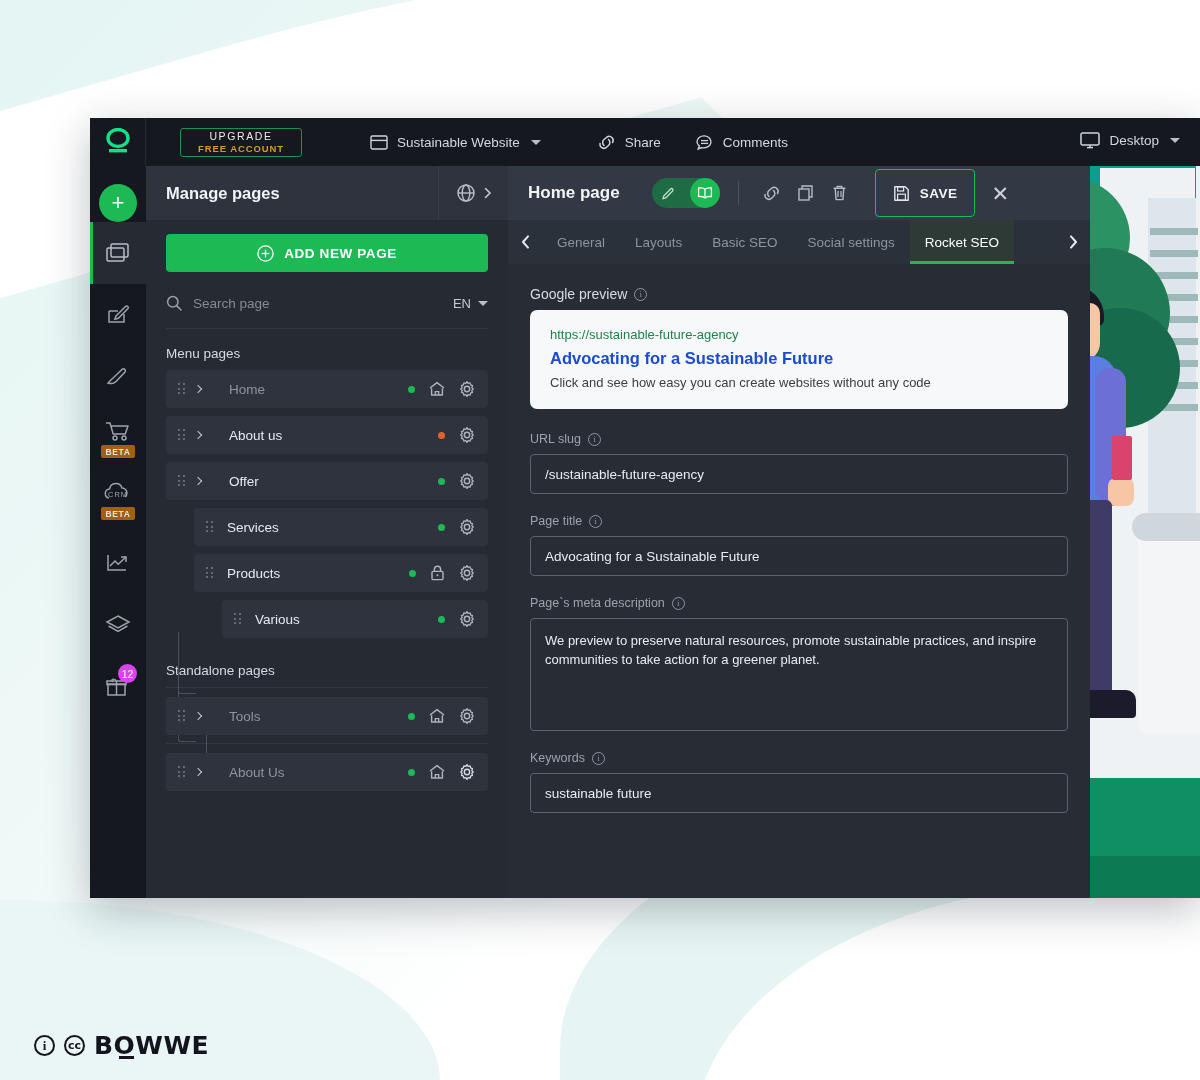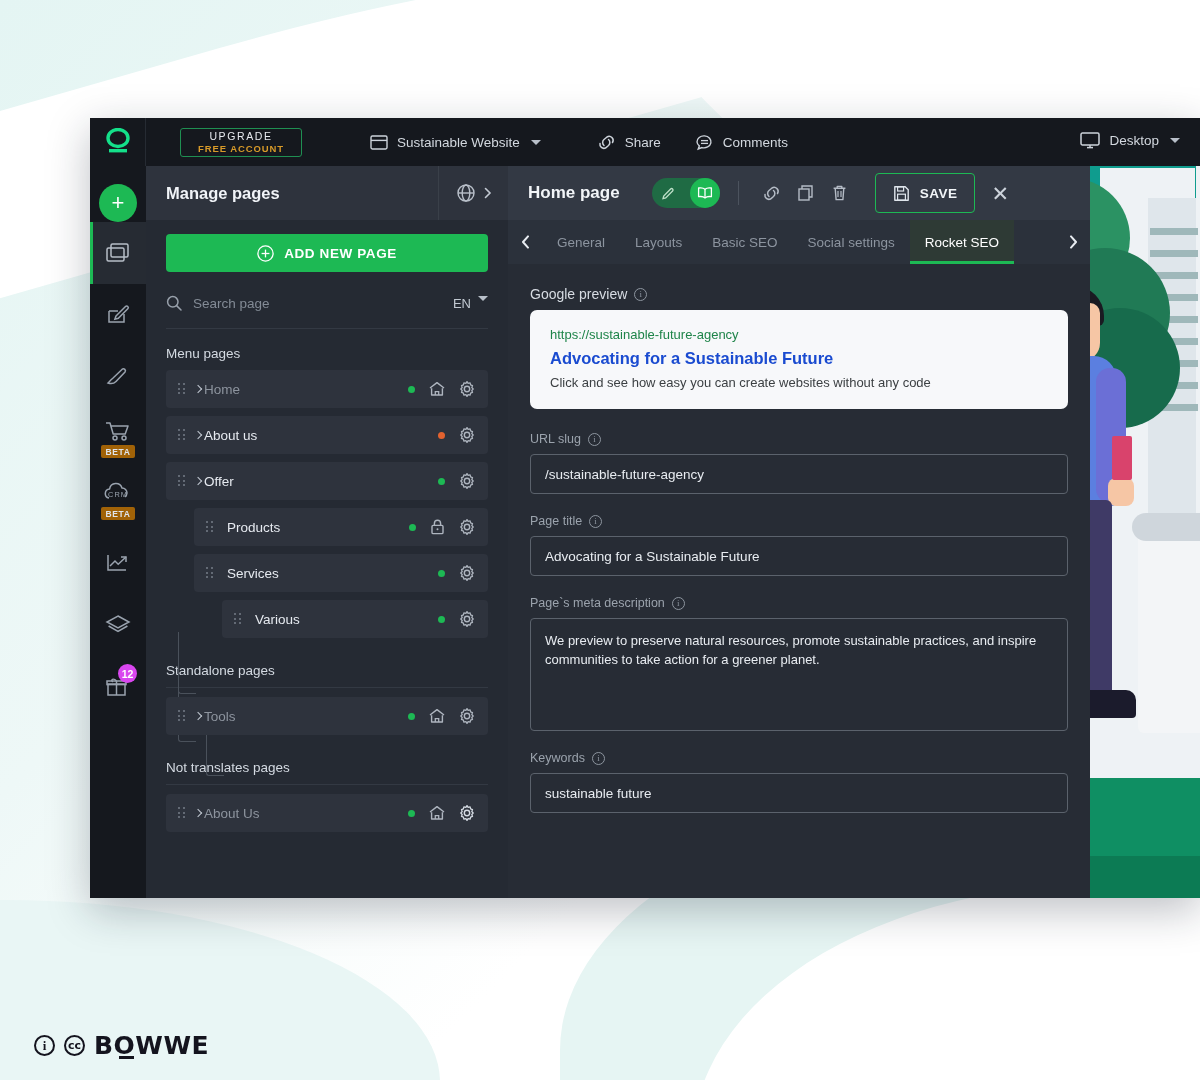--- a/index.html
+++ b/index.html
@@ -153,21 +153,21 @@
   .beta-tag {
     margin-top: 3px;
     font-size: 8.5px; font-weight: 700; letter-spacing: .6px;
     color: #dfe4ea; background: #a16207;
     padding: 1.5px 5px; border-radius: 2px;
   }
   .rail-badge {
     position: absolute; right: 9px; top: 8px;
     min-width: 19px; height: 19px; border-radius: 50%;
     background: #d946ef; color: #fff;
-    font-size: 10.5px; font-weight: 700;
+    font-size: 10.5px; font-weight: 400;
     display: flex; align-items: center; justify-content: center;
   }
 
   
   .pages-panel {
     position: absolute; left: 56px; top: 48px;
     width: 362px; height: 732px;
     background: #252a33;
     z-index: 4;
   }
@@ -191,21 +191,21 @@
     background: #1db954; border-radius: 4px;
     display: flex; align-items: center; justify-content: center; gap: 10px;
     color: #ffffff; font-size: 13.5px; font-weight: 700; letter-spacing: .6px;
   }
   .search-row {
     height: 38px; margin: 2px 20px 0 20px;
     display: flex; align-items: center; gap: 11px;
     color: #8b939e;
   }
   .search-row .ph { flex: 1; font-size: 13.5px; color: #838b96; }
-  .search-lang { font-size: 13px; color: #c2c9d2; display: flex; align-items: flex-start; gap: 5px;}
+  .search-lang { font-size: 13px; color: #c2c9d2; display: flex; align-items: center; gap: 5px;}
   .divider { height: 1px; background: #333943; margin: 6px 20px 0 20px; }
 
   .group-label {
     padding: 17px 20px 9px 20px;
     color: #d4dae2; font-size: 13.5px;
   }
   .page-row {
     position: relative;
     margin: 0 20px 8px 20px;
     height: 38px;
@@ -217,21 +217,21 @@
   .grip {
     width: 8px; height: 12px; margin-left: 12px;
     display: grid; grid-template-columns: 3px 3px; gap: 2px 2px;
   }
   .grip i { width: 2px; height: 2px; background: #767e89; border-radius: 50%; display: block; }
   .chev-r {
     margin-left: 9px; width: 6px; height: 6px;
     border-right: 1.6px solid #c3cad3; border-top: 1.6px solid #c3cad3;
     transform: rotate(45deg);
   }
-  .p-name { margin-left: 3px; font-size: 13.5px; color: #e6eaf0; flex: 1; }
+  .p-name { margin-left: 28px; font-size: 13.5px; color: #e6eaf0; flex: 1; }
   .dot { width: 7px; height: 7px; border-radius: 50%; background: #1db954; margin-right: 13px; }
   .dot.orange { background: #e2622f; }
   .row-icon { margin-right: 12px; color: #aeb5bf; display: flex; }
   .tree-line {
     position: absolute;
     border-left: 1.4px solid #4a515b;
     border-bottom: 1.4px solid #4a515b;
     border-radius: 0 0 0 3px;
     pointer-events: none;
   }
@@ -261,21 +261,21 @@
     position: absolute; right: 0; top: 0;
     width: 30px; height: 30px; border-radius: 50%;
     background: #1db954;
     display: flex; align-items: center; justify-content: center;
     color: #ffffff;
   }
   .vsep { width: 1px; height: 24px; background: #4c535e; margin: 0 16px 0 18px; }
   .head-icon { width: 34px; height: 34px; display: flex; align-items: center; justify-content: center; color: #b5bcc6; }
   .save-btn {
     margin-left: 18px;
-    height: 40px; padding: 0 17px;
+    height: 48px; padding: 0 17px;
     border: 1.6px solid #1db954; border-radius: 4px;
     display: flex; align-items: center; gap: 10px;
     color: #f2f5f8; font-size: 13.5px; font-weight: 700; letter-spacing: .5px; text-align: center;
   }
   .close-x { margin-left: 16px; margin-right: 16px; color: #cdd3db; font-size: 21px; line-height: 1; font-weight: 300; }
 
   .tabs-bar {
     height: 44px; background: #2b313b;
     display: flex; align-items: stretch;
   }
@@ -671,56 +671,56 @@
 
       <div class="page-row" style="margin-left:48px;">
         <span class="grip">
             <i></i>
             <i></i>
             <i></i>
             <i></i>
             <i></i>
             <i></i>
           </span>
+        <span class="p-name" style="margin-left:13px;">Services</span>
+        <span class="dot"></span>
+        <span class="row-icon">
+          <svg width="18" height="18" viewBox="0 0 18 18">
+              <circle cx="9" cy="9" r="2.7" fill="none" stroke="#aeb5bf" stroke-width="1.4"></circle>
+              <path d="M9 1.6 l1.1 1.7 2-.5 .5 2 1.9 .8 -.7 1.9 1.4 1.5 -1.4 1.5 .7 1.9 -1.9 .8 -.5 2 -2-.5 L9 16.4 7.9 14.7 l-2 .5 -.5-2 -1.9-.8 .7-1.9 L2.8 9 4.2 7.5 3.5 5.6 5.4 4.8 5.9 2.8 l2 .5 z" fill="none" stroke="#aeb5bf" stroke-width="1.3" stroke-linejoin="round"></path>
+            </svg>
+        </span>
+      </div>
+
+      <div class="page-row" style="margin-left:48px;">
+        <span class="grip">
+            <i></i>
+            <i></i>
+            <i></i>
+            <i></i>
+            <i></i>
+            <i></i>
+          </span>
         <span class="p-name" style="margin-left:13px;">Products</span>
         <span class="dot"></span>
         <span class="row-icon">
           <svg width="17" height="18" viewBox="0 0 17 18">
               <rect x="3" y="7.4" width="11" height="8.2" rx="1.2" fill="none" stroke="#aeb5bf" stroke-width="1.4"></rect>
               <path d="M5.4 7.4 V5.4 a3.1 3.1 0 0 1 6.2 0 v2" fill="none" stroke="#aeb5bf" stroke-width="1.4"></path>
               <circle cx="8.5" cy="11.3" r="1" fill="#aeb5bf"></circle>
             </svg>
         </span>
         <span class="row-icon">
           <svg width="18" height="18" viewBox="0 0 18 18">
               <circle cx="9" cy="9" r="2.7" fill="none" stroke="#aeb5bf" stroke-width="1.4"></circle>
               <path d="M9 1.6 l1.1 1.7 2-.5 .5 2 1.9 .8 -.7 1.9 1.4 1.5 -1.4 1.5 .7 1.9 -1.9 .8 -.5 2 -2-.5 L9 16.4 7.9 14.7 l-2 .5 -.5-2 -1.9-.8 .7-1.9 L2.8 9 4.2 7.5 3.5 5.6 5.4 4.8 5.9 2.8 l2 .5 z" fill="none" stroke="#aeb5bf" stroke-width="1.3" stroke-linejoin="round"></path>
             </svg>
         </span>
       </div>
 
-      <div class="page-row" style="margin-left:48px;">
-        <span class="grip">
-            <i></i>
-            <i></i>
-            <i></i>
-            <i></i>
-            <i></i>
-            <i></i>
-          </span>
-        <span class="p-name" style="margin-left:13px;">Services</span>
-        <span class="dot"></span>
-        <span class="row-icon">
-          <svg width="18" height="18" viewBox="0 0 18 18">
-              <circle cx="9" cy="9" r="2.7" fill="none" stroke="#aeb5bf" stroke-width="1.4"></circle>
-              <path d="M9 1.6 l1.1 1.7 2-.5 .5 2 1.9 .8 -.7 1.9 1.4 1.5 -1.4 1.5 .7 1.9 -1.9 .8 -.5 2 -2-.5 L9 16.4 7.9 14.7 l-2 .5 -.5-2 -1.9-.8 .7-1.9 L2.8 9 4.2 7.5 3.5 5.6 5.4 4.8 5.9 2.8 l2 .5 z" fill="none" stroke="#aeb5bf" stroke-width="1.3" stroke-linejoin="round"></path>
-            </svg>
-        </span>
-      </div>
-
       <div class="page-row" style="margin-left:76px;">
         <span class="grip">
             <i></i>
             <i></i>
             <i></i>
             <i></i>
             <i></i>
             <i></i>
           </span>
         <span class="p-name" style="margin-left:13px;">Various</span>
@@ -755,21 +755,20 @@
             </svg>
         </span>
         <span class="row-icon">
           <svg width="18" height="18" viewBox="0 0 18 18">
               <circle cx="9" cy="9" r="2.7" fill="none" stroke="#aeb5bf" stroke-width="1.4"></circle>
               <path d="M9 1.6 l1.1 1.7 2-.5 .5 2 1.9 .8 -.7 1.9 1.4 1.5 -1.4 1.5 .7 1.9 -1.9 .8 -.5 2 -2-.5 L9 16.4 7.9 14.7 l-2 .5 -.5-2 -1.9-.8 .7-1.9 L2.8 9 4.2 7.5 3.5 5.6 5.4 4.8 5.9 2.8 l2 .5 z" fill="none" stroke="#aeb5bf" stroke-width="1.3" stroke-linejoin="round"></path>
             </svg>
         </span>
       </div>
 
-      <div class="group-label">Not translates pages</div>
       <div class="divider" style="margin-top:0;margin-bottom:9px;"></div>
 
       <div class="page-row dim">
         <span class="grip">
             <i></i>
             <i></i>
             <i></i>
             <i></i>
             <i></i>
             <i></i>

